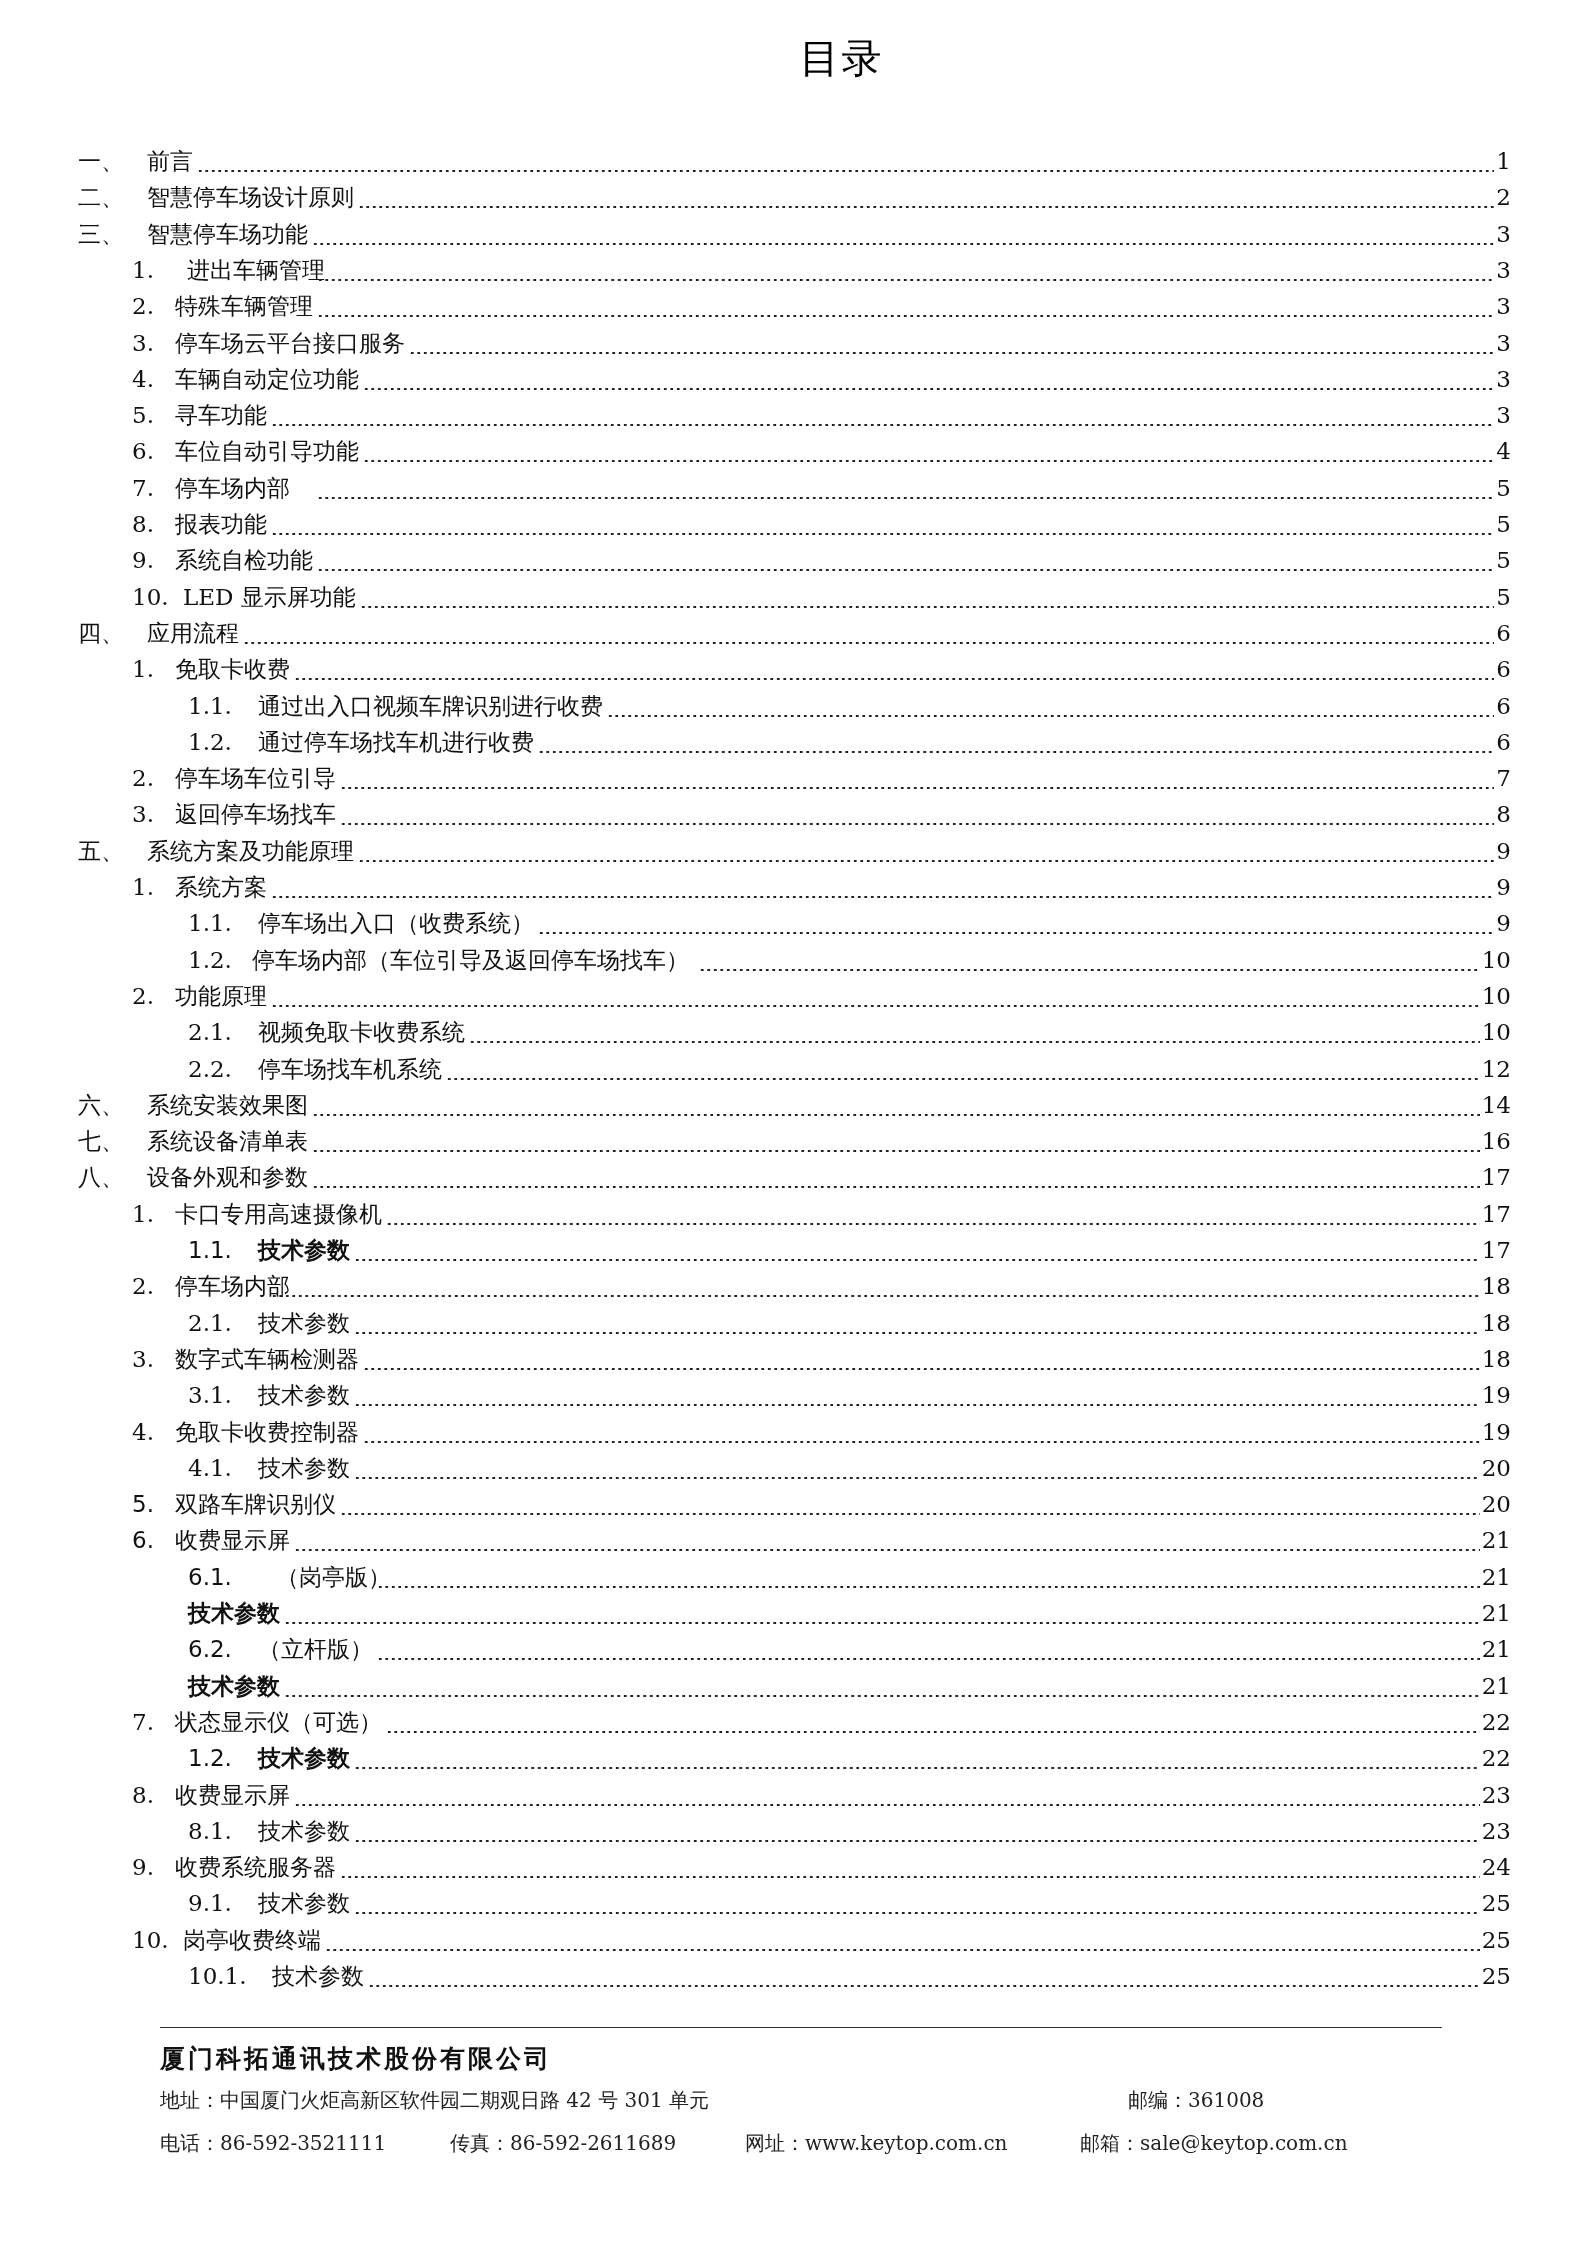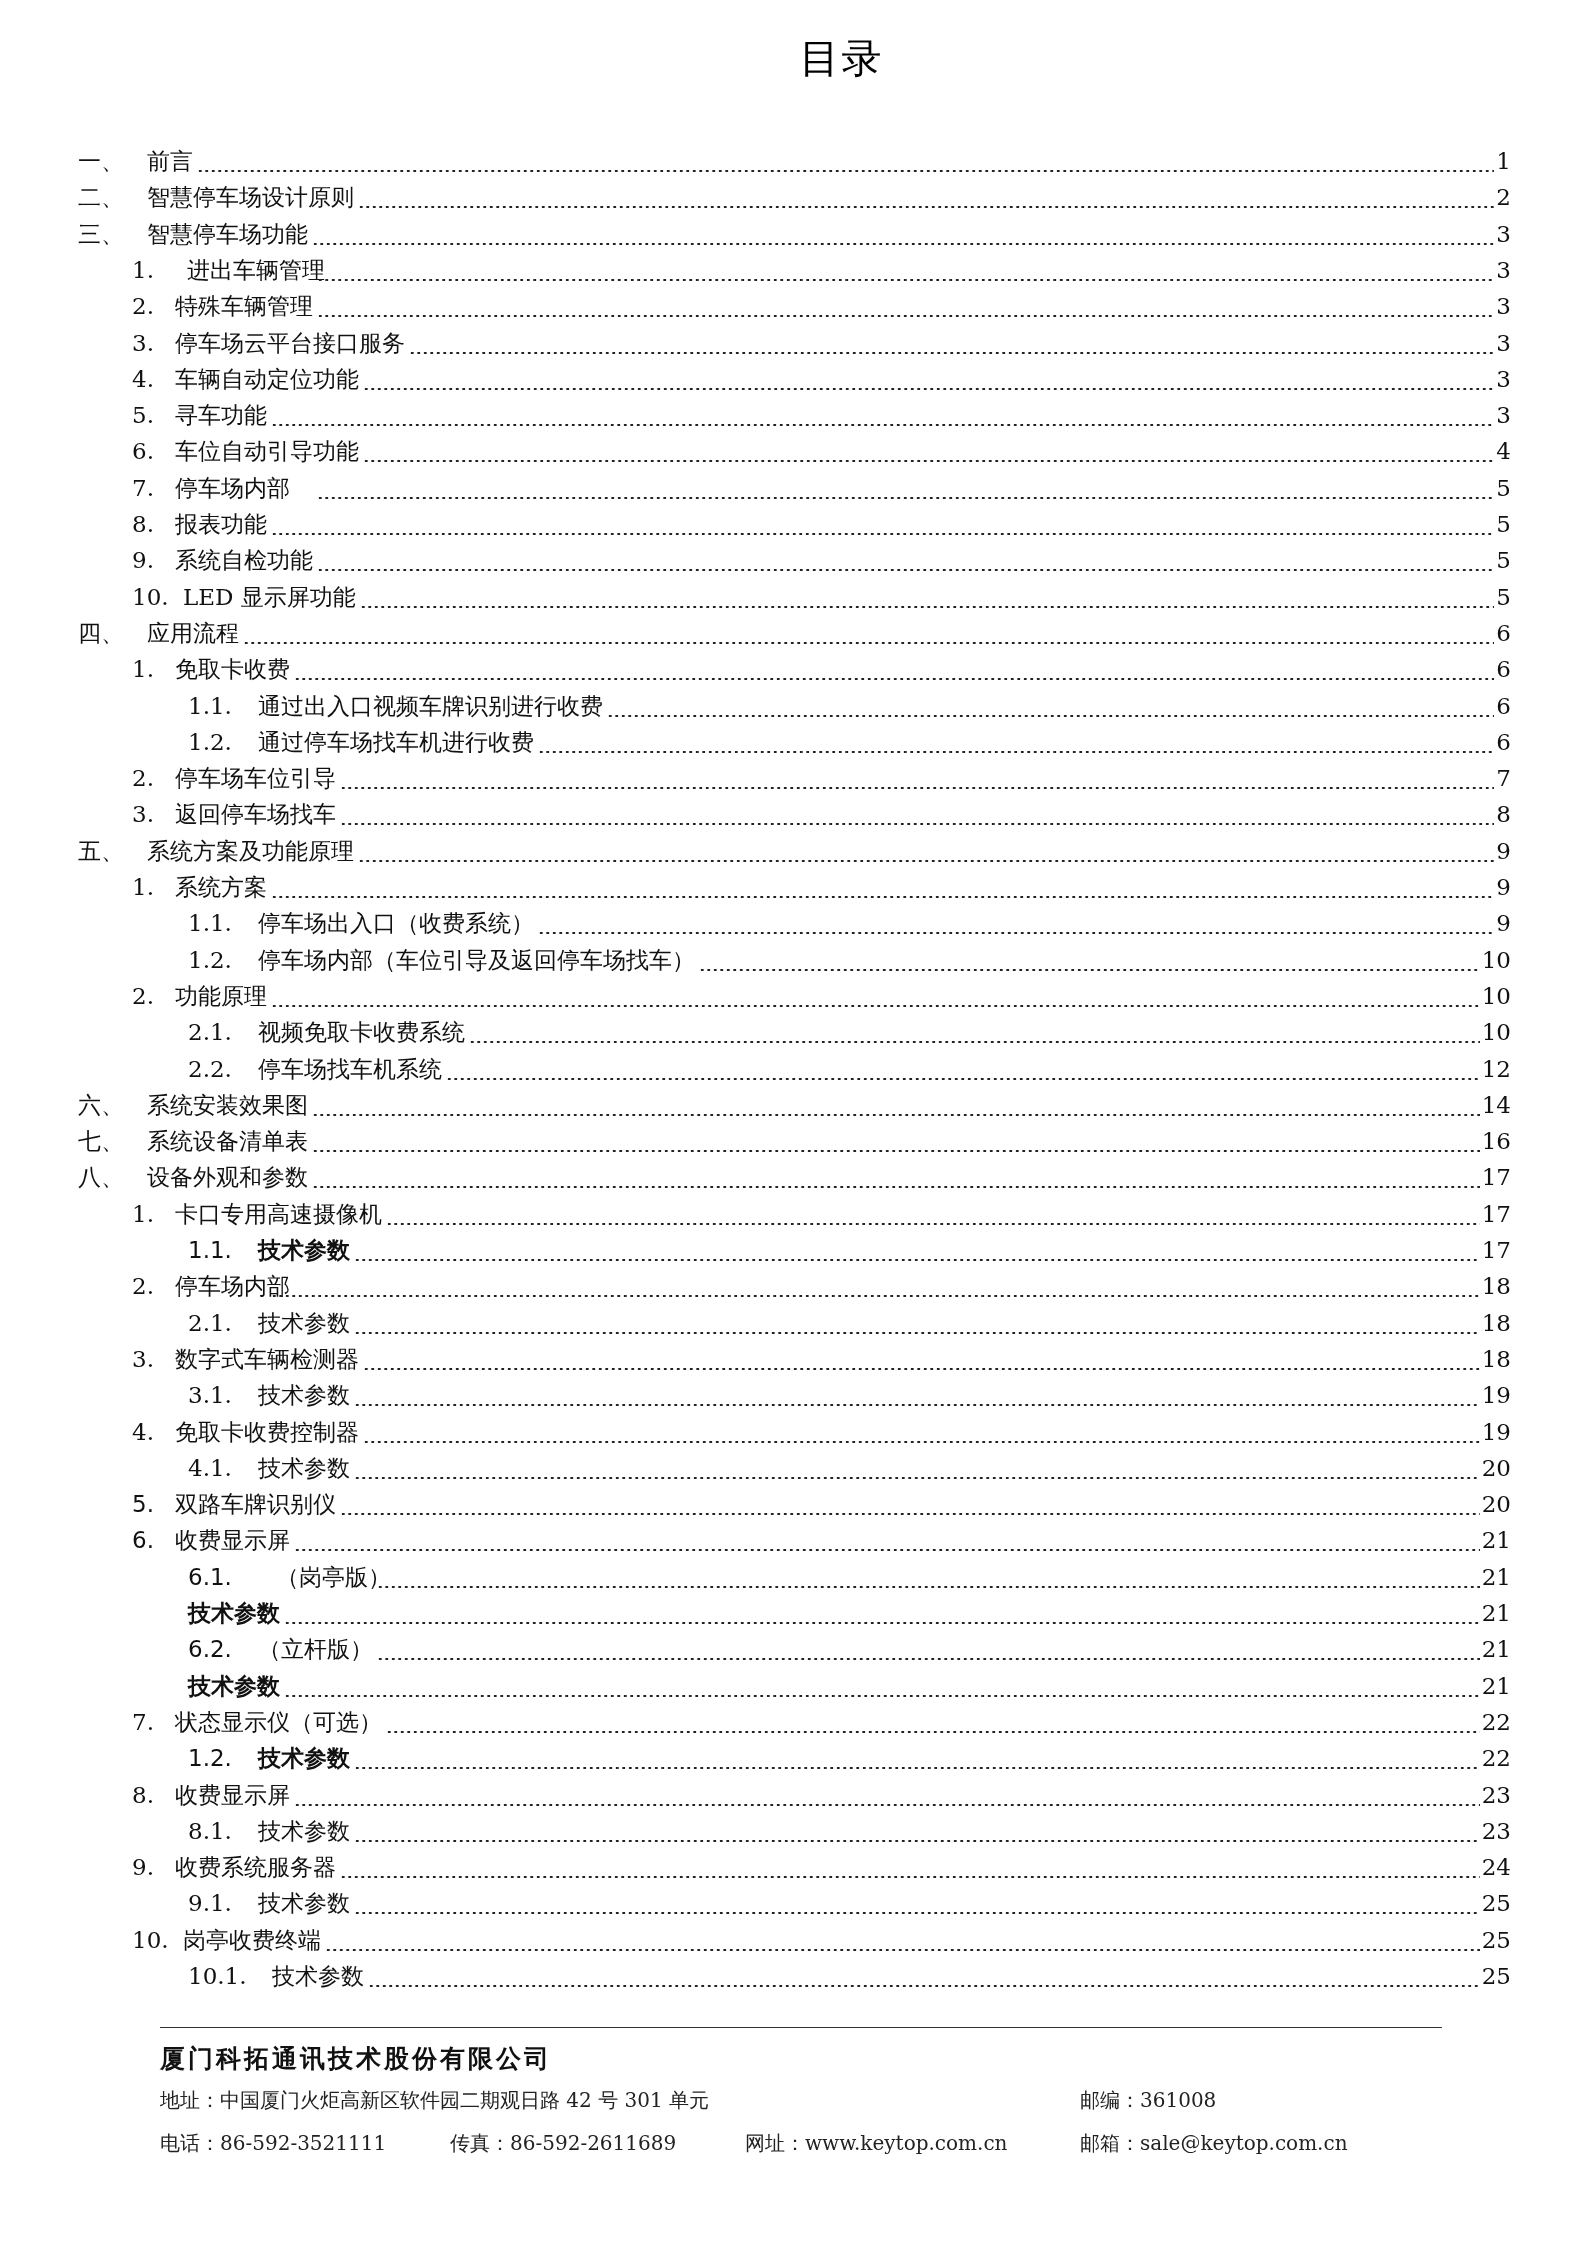--- a/index.html
+++ b/index.html
@@ -176,21 +176,21 @@
       <span class="pg">9</span>
     </div>
     <div class="row" style="top: 762.3px;">
       <span class="num" style="left: 188px;">1.1.</span>
       <span class="lbl" style="left: 258px;">停车场出入口（收费系统）</span>
       <span class="dots" style="left: 538px; width: 956px;"></span>
       <span class="pg">9</span>
     </div>
     <div class="row" style="top: 798.6px;">
       <span class="num" style="left: 188px;">1.2.</span>
-      <span class="lbl" style="left: 258px;">停车场内部（车位引导及返回停车场找车）</span>
+      <span class="lbl" style="left: 252px;">停车场内部（车位引导及返回停车场找车）</span>
       <span class="dots" style="left: 699px; width: 781px;"></span>
       <span class="pg">10</span>
     </div>
     <div class="row" style="top: 834.9px;">
       <span class="num" style="left: 132px;">2.</span>
       <span class="lbl" style="left: 175px;">功能原理</span>
       <span class="dots" style="left: 271px; width: 1209px;"></span>
       <span class="pg">10</span>
     </div>
     <div class="row" style="top: 871.2px;">
@@ -353,17 +353,17 @@
       <span class="num" style="left: 188px;">10.1.</span>
       <span class="lbl" style="left: 272px;">技术参数</span>
       <span class="dots" style="left: 368px; width: 1112px;"></span>
       <span class="pg">25</span>
     </div>
   </div>
 
 <div class="footer-line"></div>
 <div class="company">厦门科拓通讯技术股份有限公司</div>
 <div class="frow" style="top:2085px">地址：中国厦门火炬高新区软件园二期观日路 42 号 301 单元</div>
-<div class="frow" style="top:2085px; left:1080px">邮编：361008</div>
+<div class="frow" style="top:2085px; left:1128px">邮编：361008</div>
 <div class="frow" style="top:2128px">电话：86-592-3521111</div>
 <div class="frow" style="top:2128px; left:450px">传真：86-592-2611689</div>
 <div class="frow" style="top:2128px; left:745px">网址：www.keytop.com.cn</div>
 <div class="frow" style="top:2128px; left:1080px">邮箱：sale@keytop.com.cn</div>
 
 </body></html>

